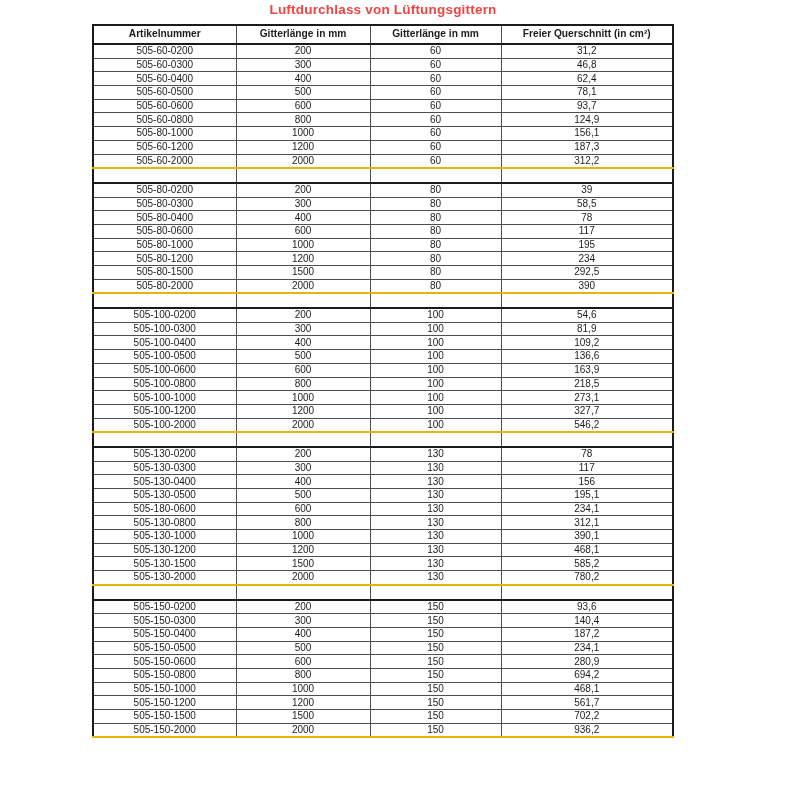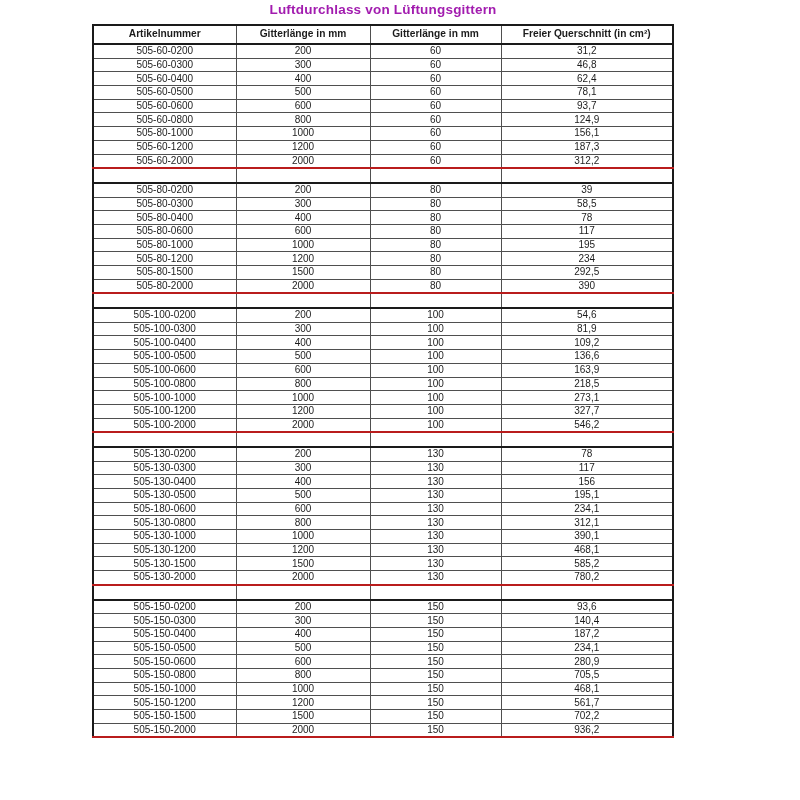--- a/index.html
+++ b/index.html
@@ -16,21 +16,21 @@
     left: 92px;
     top: 2px;
     width: 582px;
   }
   .title {
     margin: 0 0 7px 0;
     text-align: center;
     font-size: 13.5px;
     font-weight: bold;
     letter-spacing: 0.2px;
-    color: #a21caf;
+    color: #ef4444;
   }
   table.vent {
     border-collapse: collapse;
     table-layout: fixed;
     width: 580px;
     border: 2px solid #1a1a1a;
   }
   table.vent th, table.vent td {
     border: 1px solid #4f4f4f;
     text-align: center;
@@ -43,21 +43,21 @@
     white-space: nowrap;
     color: #1c1c1c;
   }
   table.vent thead th {
     height: 17px;
     font-size: 10.2px;
     font-weight: bold;
     border-bottom: 2px solid #1a1a1a;
   }
   table.vent tr.group-start td { border-top: 2px solid #1a1a1a; }
-  table.vent tr.group-end td   { border-bottom: 2px solid #b91c1c; }
+  table.vent tr.group-end td   { border-bottom: 2px solid #eab308; }
   table.vent tr.spacer-row td  { height: 12.7px; }
 </style>
 </head>
 <body>
 
 <div class="sheet">
   <h1 class="title">Luftdurchlass von Lüftungsgittern</h1>
   <table class="vent">
     <colgroup>
       <col style="width:143px">
@@ -341,21 +341,21 @@
         <tr>
           <td>505-150-0600</td>
           <td>600</td>
           <td>150</td>
           <td>280,9</td>
         </tr>
         <tr>
           <td>505-150-0800</td>
           <td>800</td>
           <td>150</td>
-          <td>705,5</td>
+          <td>694,2</td>
         </tr>
         <tr>
           <td>505-150-1000</td>
           <td>1000</td>
           <td>150</td>
           <td>468,1</td>
         </tr>
         <tr>
           <td>505-150-1200</td>
           <td>1200</td>

